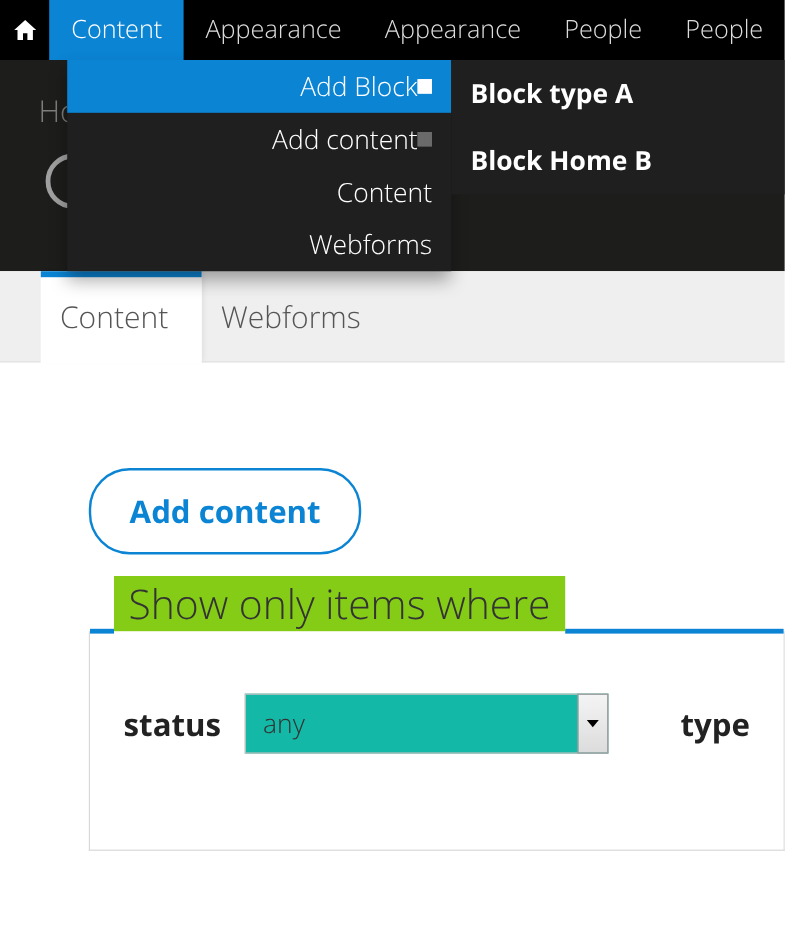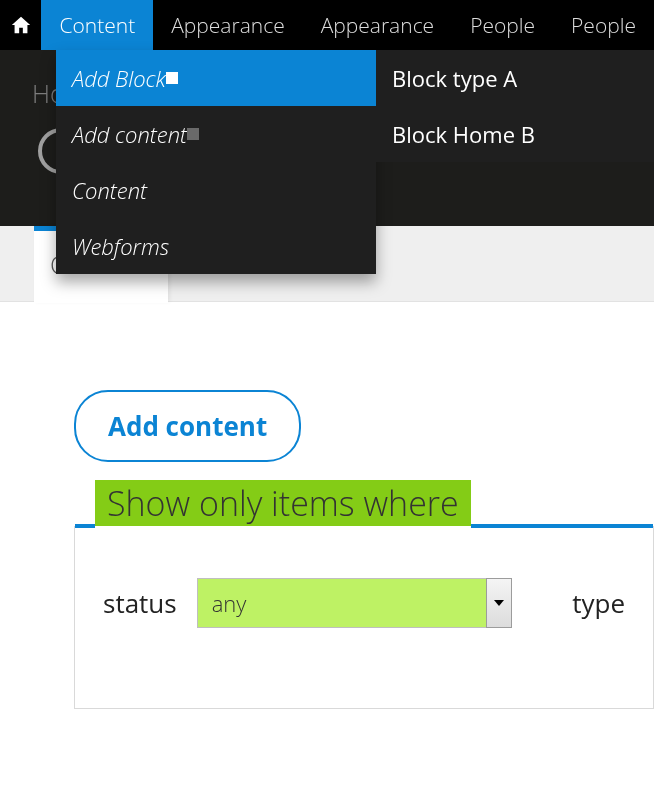--- a/index.html
+++ b/index.html
@@ -71,30 +71,29 @@
     .dropdown {
       position: absolute;
       left: 56px;
       top: 50px;
       width: 320px;
       background: #1f1f1f;
       z-index: 10;
       box-shadow: 0 8px 14px rgba(0,0,0,0.35);
     }
     .dropdown-item {
-      height: 56px;
+      height: 44px;
       padding: 0 16px;
       display: flex;
       align-items: center;
-      justify-content: flex-start;
+      justify-content: flex-end;
       color: #fff;
       font-size: 22px;
       font-weight: 300;
       cursor: pointer;
-      font-style: italic;
     }
     .dropdown-item.hover {
       background: #0b84d4;
     }
     .submenu-indicator {
       width: 12px;
       height: 12px;
       border: 2px solid #fff;
     }
     .dropdown-item:not(.hover) .submenu-indicator.dim {
@@ -114,21 +113,21 @@
       background: #1f1f1f;
       z-index: 10;
     }
     .submenu-item {
       height: 56px;
       padding: 0 16px;
       display: flex;
       align-items: center;
       color: #fff;
       font-size: 22px;
-      font-weight: 400;
+      font-weight: 700;
       cursor: pointer;
     }
 
     
     .tabs-bar {
       background: #efefef;
       height: 76px;
       display: flex;
       align-items: stretch;
       padding-left: 34px;
@@ -202,32 +201,32 @@
       top: 0; left: 0; right: 0;
     }
 
     .filter-row {
       display: flex;
       align-items: center;
       gap: 20px;
     }
     .filter-label {
       font-size: 26px;
-      font-weight: 400;
+      font-weight: 700;
       color: #222;
     }
     .select-wrap {
       position: relative;
       width: 338px;
     }
     .select {
       width: 100%;
       height: 50px;
       border: 1px solid #bfbfbf;
-      background: #bef264;
+      background: #14b8a6;
       font-size: 22px;
       padding: 0 14px;
       display: flex;
       align-items: center;
       cursor: pointer;
       color: #333;
       font-weight: 300;
     }
     .select-btn {
       position: absolute;

